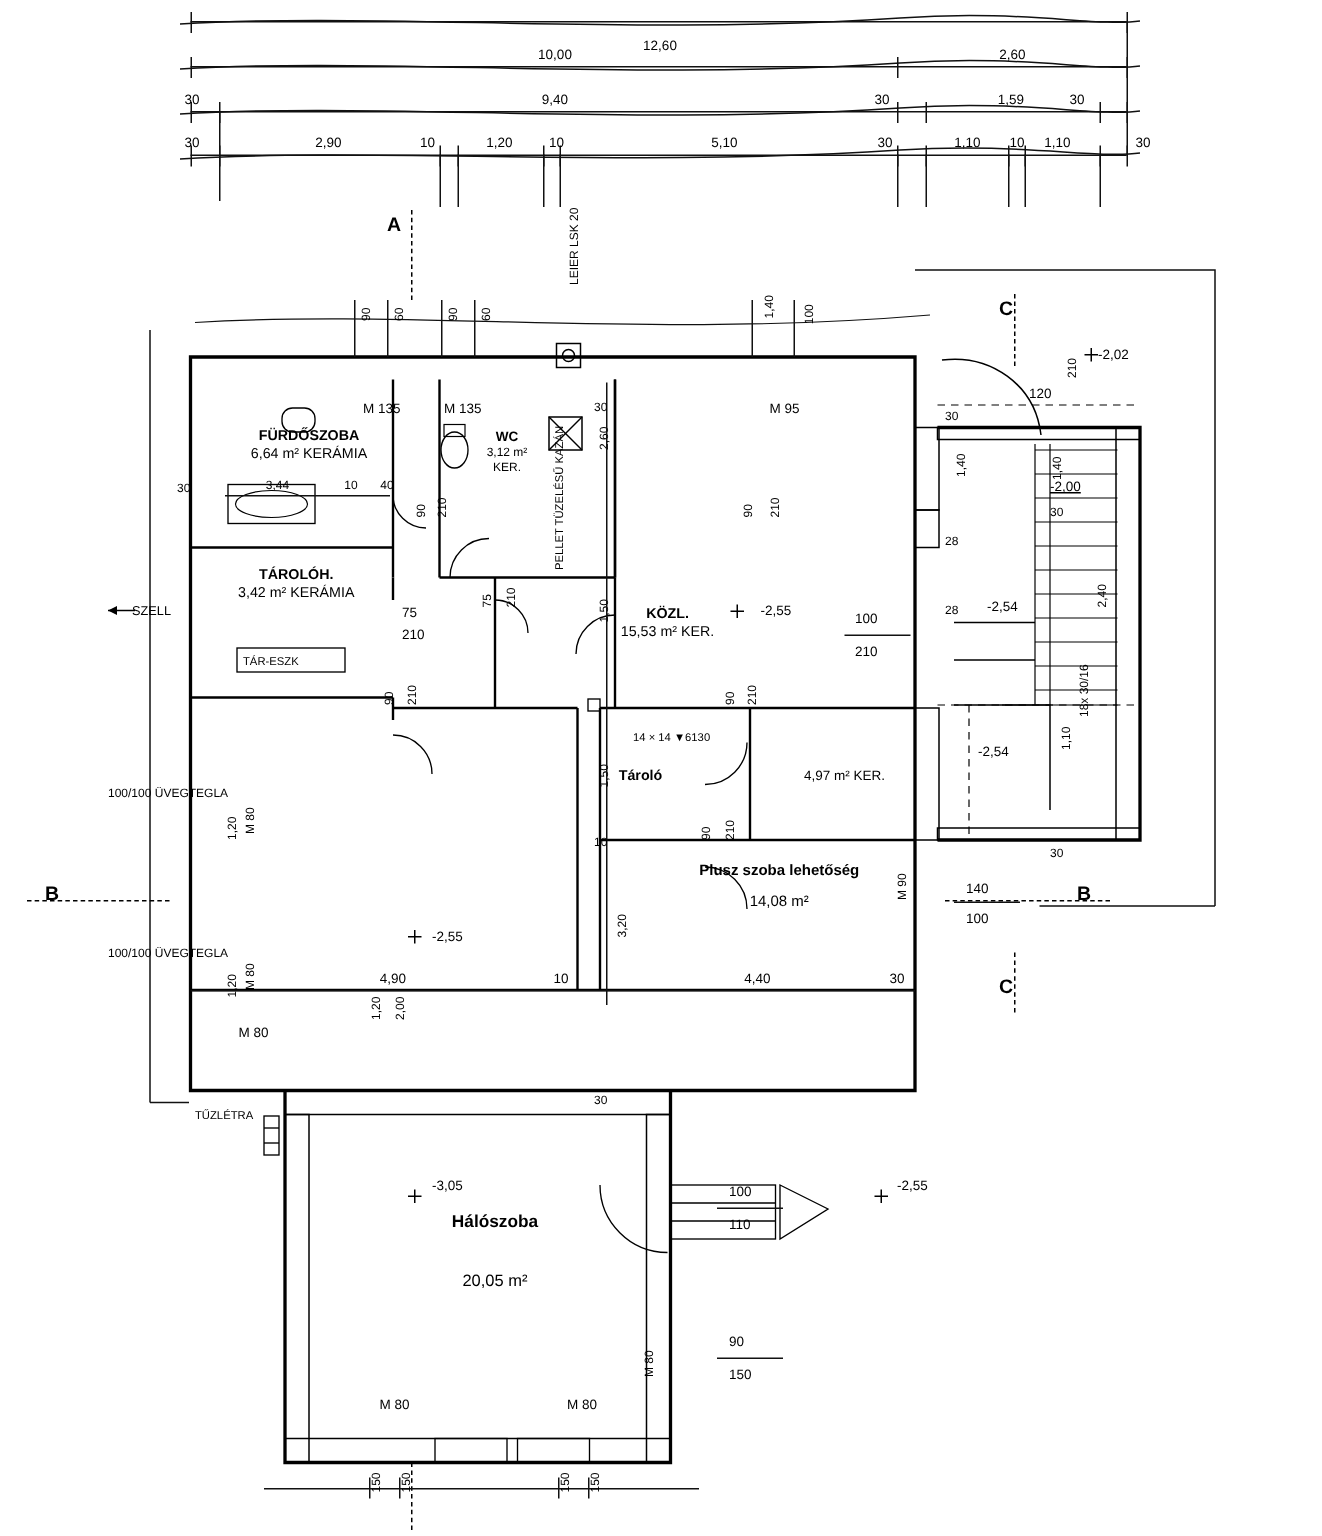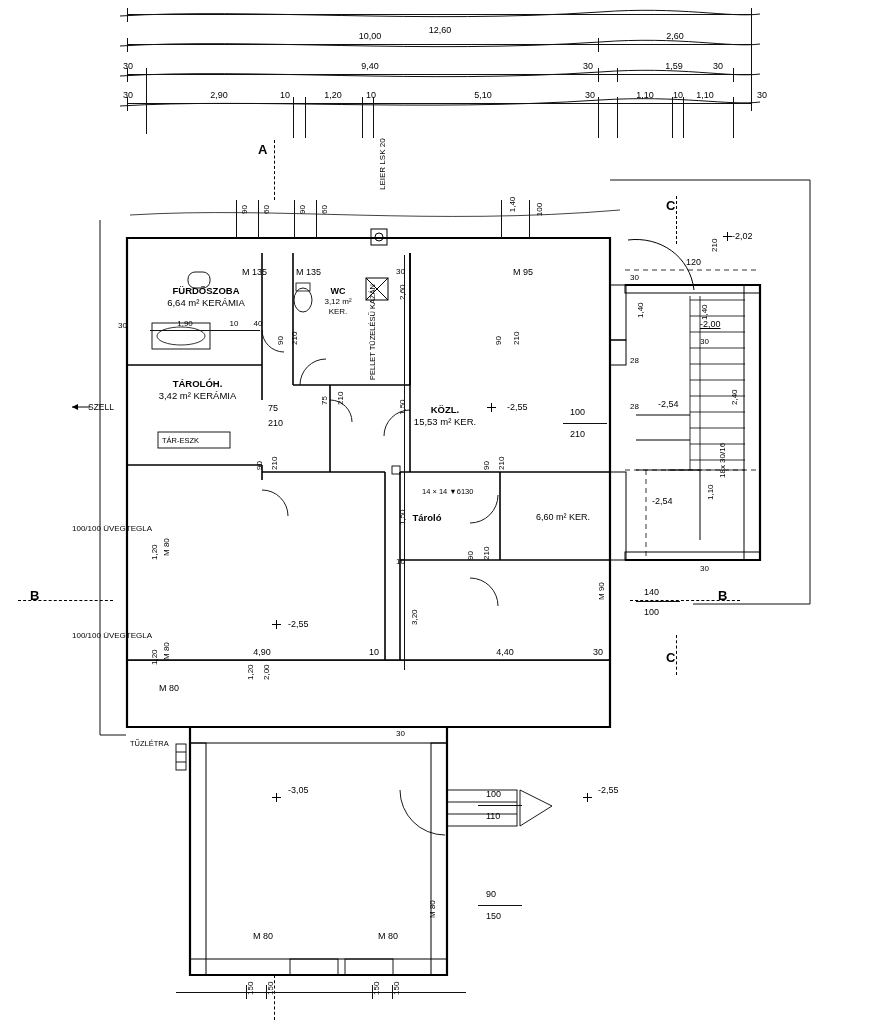--- a/index.html
+++ b/index.html
@@ -266,24 +266,32 @@
   <div class="txt" style="left:162px;top:437px;font-size:7.5px;">TÁR-ESZK</div>
 
   <div class="room" style="left:390px;top:404px;width:110px;">
     <div class="nm">KÖZL.</div>
     <div>15,53 m² KER.</div>
   </div>
 
   <div class="room" style="left:392px;top:512px;width:70px;">
     <div class="nm">Tároló</div>
   </div>
-  <div class="txt" style="left:536px;top:513px;">6,60 m² KER.</div>
-
-
-
+  <div class="txt" style="left:536px;top:513px;">4,97 m² KER.</div>
+
+
+  <div class="room" style="left:452px;top:575px;width:135px;font-size:10px;">
+    <div class="nm" style="font-size:10px;">Plusz szoba lehetőség</div>
+    <div style="margin-top:8px;">14,08 m²</div>
+  </div>
+
+  <div class="room" style="left:245px;top:808px;width:170px;font-size:11px;">
+    <div class="nm" style="font-size:11.5px;">Hálószoba</div>
+    <div style="margin-top:26px;">20,05 m²</div>
+  </div>
 
   <div class="cross" style="left:723px;top:232px;"></div>
   <div class="txt" style="left:732px;top:232px;">-2,02</div>
 
   <div class="txt" style="left:700px;top:320px;text-decoration:underline;">-2,00</div>
 
   <div class="cross" style="left:487px;top:403px;"></div>
   <div class="txt" style="left:507px;top:403px;">-2,55</div>
 
   <div class="txt" style="left:658px;top:400px;">-2,54</div>
@@ -388,21 +396,21 @@
   <div class="vtxt" style="left:700px;top:320px;"><span style="display:inline-block;transform:rotate(-90deg);transform-origin:left top;">1,40</span></div>
   <div class="txt" style="left:630px;top:357px;font-size:8px;">28</div>
   <div class="txt" style="left:630px;top:403px;font-size:8px;">28</div>
   <div class="vtxt" style="left:730px;top:405px;"><span style="display:inline-block;transform:rotate(-90deg);transform-origin:left top;">2,40</span></div>
   <div class="vtxt" style="left:706px;top:500px;"><span style="display:inline-block;transform:rotate(-90deg);transform-origin:left top;">1,10</span></div>
   <div class="txt" style="left:700px;top:565px;font-size:8px;">30</div>
   <div class="txt" style="left:700px;top:338px;font-size:8px;">30</div>
 
   <div class="txt" style="left:118px;top:322px;font-size:8px;">30</div>
   <div class="ln h" style="left:150px;top:330px;width:110px;"></div>
-  <div class="txt c" style="left:185px;top:320px;font-size:8px;">1,90</div>
+  <div class="txt c" style="left:185px;top:320px;font-size:8px;">3,44</div>
   <div class="txt c" style="left:234px;top:320px;font-size:8px;">10</div>
   <div class="txt c" style="left:258px;top:320px;font-size:8px;">40</div>
 
   <div class="vtxt" style="left:150px;top:560px;font-size:8px;"><span style="display:inline-block;transform:rotate(-90deg);transform-origin:left top;">1,20</span></div>
   <div class="vtxt" style="left:150px;top:665px;font-size:8px;"><span style="display:inline-block;transform:rotate(-90deg);transform-origin:left top;">1,20</span></div>
 
   <div class="ln h" style="left:127px;top:660px;width:483px;"></div>
   <div class="txt c" style="left:262px;top:648px;">4,90</div>
   <div class="txt c" style="left:374px;top:648px;">10</div>
   <div class="txt c" style="left:505px;top:648px;">4,40</div>

